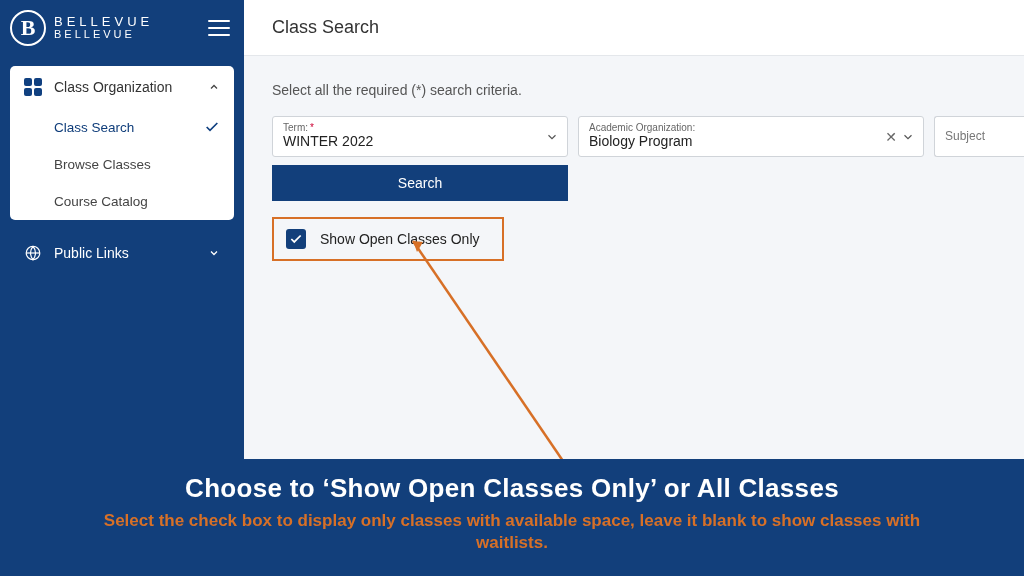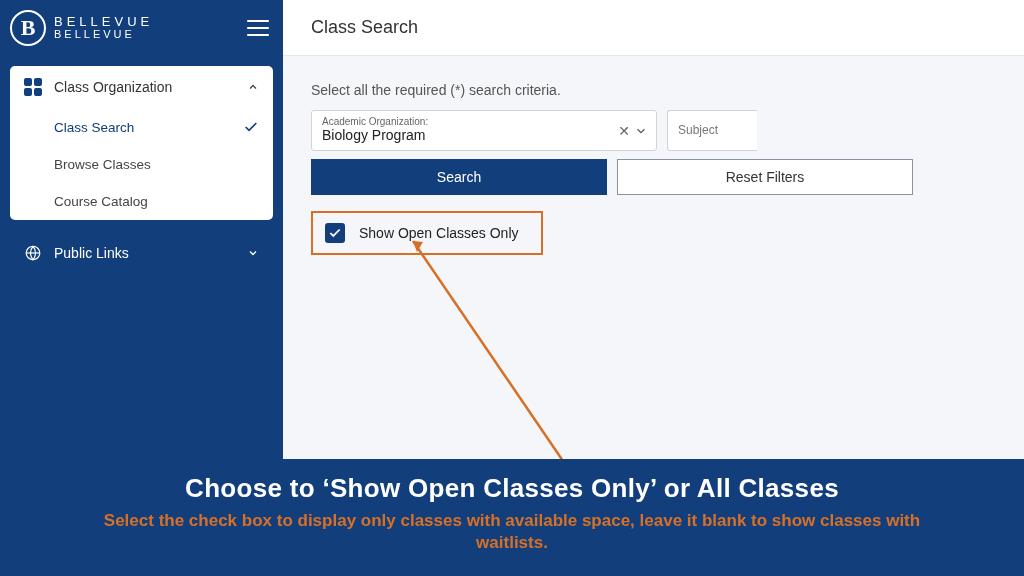--- a/index.html
+++ b/index.html
@@ -119,21 +119,21 @@
       height: 56px;
       background: #fff;
       display: flex;
       align-items: center;
       padding: 0 28px;
       border-bottom: 1px solid #e4e7eb;
     }
     .page-title { font-size: 18px; color: #333; font-weight: 500; }
     
     .content { padding: 26px 0 0 28px; }
-    .instruction { font-size: 14px; color: #555; margin-bottom: 12px; }
+    .instruction { font-size: 14px; color: #555; margin-bottom: 18px; }
     
     .filter-row { display: flex; gap: 10px; margin-bottom: 8px; }
     .field {
       background: #fff;
       border: 1px solid #d0d4d9;
       border-radius: 3px;
       padding: 5px 10px 6px 10px;
       display: flex;
       flex-direction: column;
       position: relative;
@@ -288,36 +288,45 @@
   </div>
 
   <div class="main">
     <div class="topbar">
       <div class="page-title">Class Search</div>
     </div>
     <div class="content">
       <div class="instruction">Select all the required (*) search criteria.</div>
       
       <div class="filter-row">
+        <div class="field term">
+          <div class="field-label">
+              <span>Term:</span>
+              <span class="req">*</span>
+            </div>
+          <div class="field-value">WINTER 2022</div>
+          <svg class="dd-arrow" width="14" height="14" viewBox="0 0 24 24" fill="none" stroke="#555" stroke-width="2">
+              <polyline points="6 9 12 15 18 9"></polyline>
+            </svg>
+        </div>
         <div class="field acad">
           <div class="field-label">Academic Organization:</div>
           <div class="field-value">Biology Program</div>
           <span class="clear-x">✕</span>
           <svg class="dd-arrow" width="14" height="14" viewBox="0 0 24 24" fill="none" stroke="#555" stroke-width="2">
               <polyline points="6 9 12 15 18 9"></polyline>
             </svg>
         </div>
         <div class="field subject">
           <div class="field-label" style="font-size:12px;color:#777;line-height:28px;">Subject</div>
         </div>
       </div>
       
       <div class="button-row">
         <div class="btn primary">Search</div>
-        <div class="btn secondary">Reset Filters</div>
       </div>
       
       <div class="checkbox-wrap">
         <div class="chk">
           <svg viewBox="0 0 24 24" fill="none" stroke="#fff" stroke-width="3">
               <polyline points="4 12 9 17 20 6"></polyline>
             </svg>
         </div>
         <span class="chk-label">Show Open Classes Only</span>
       </div>

